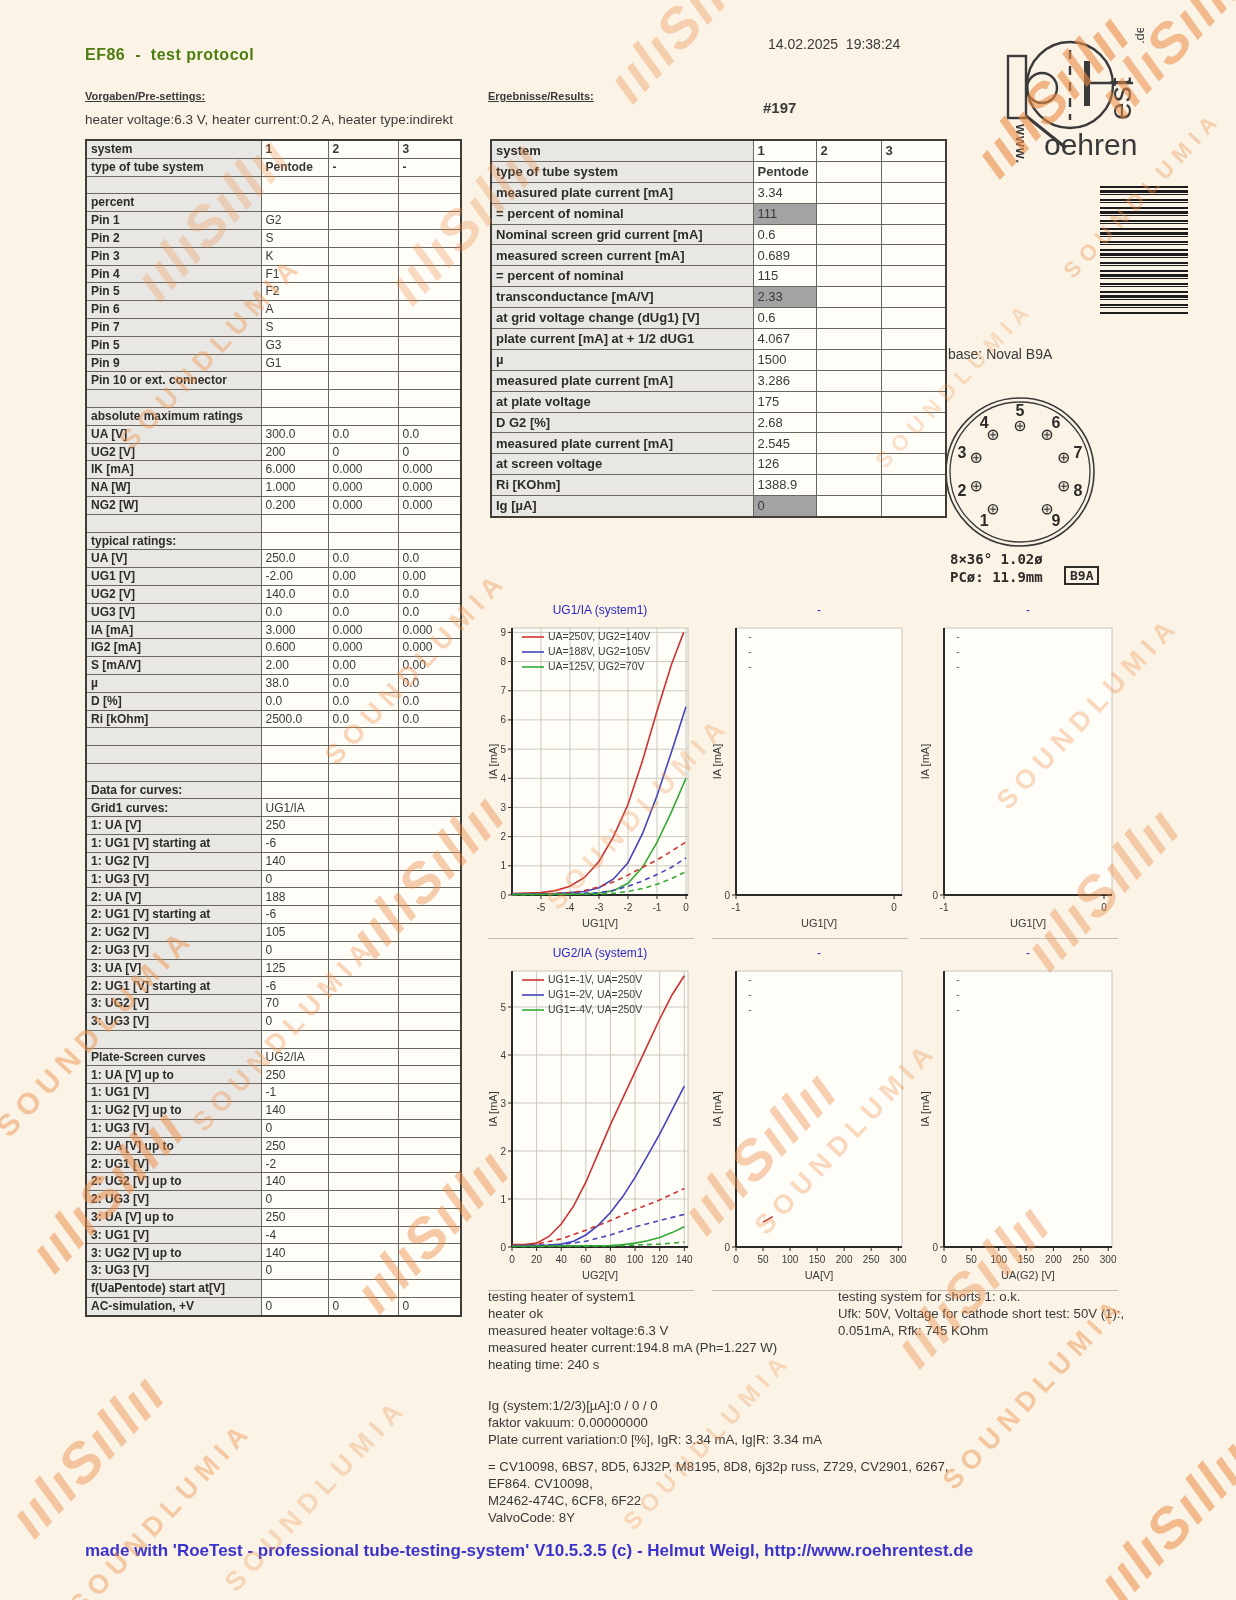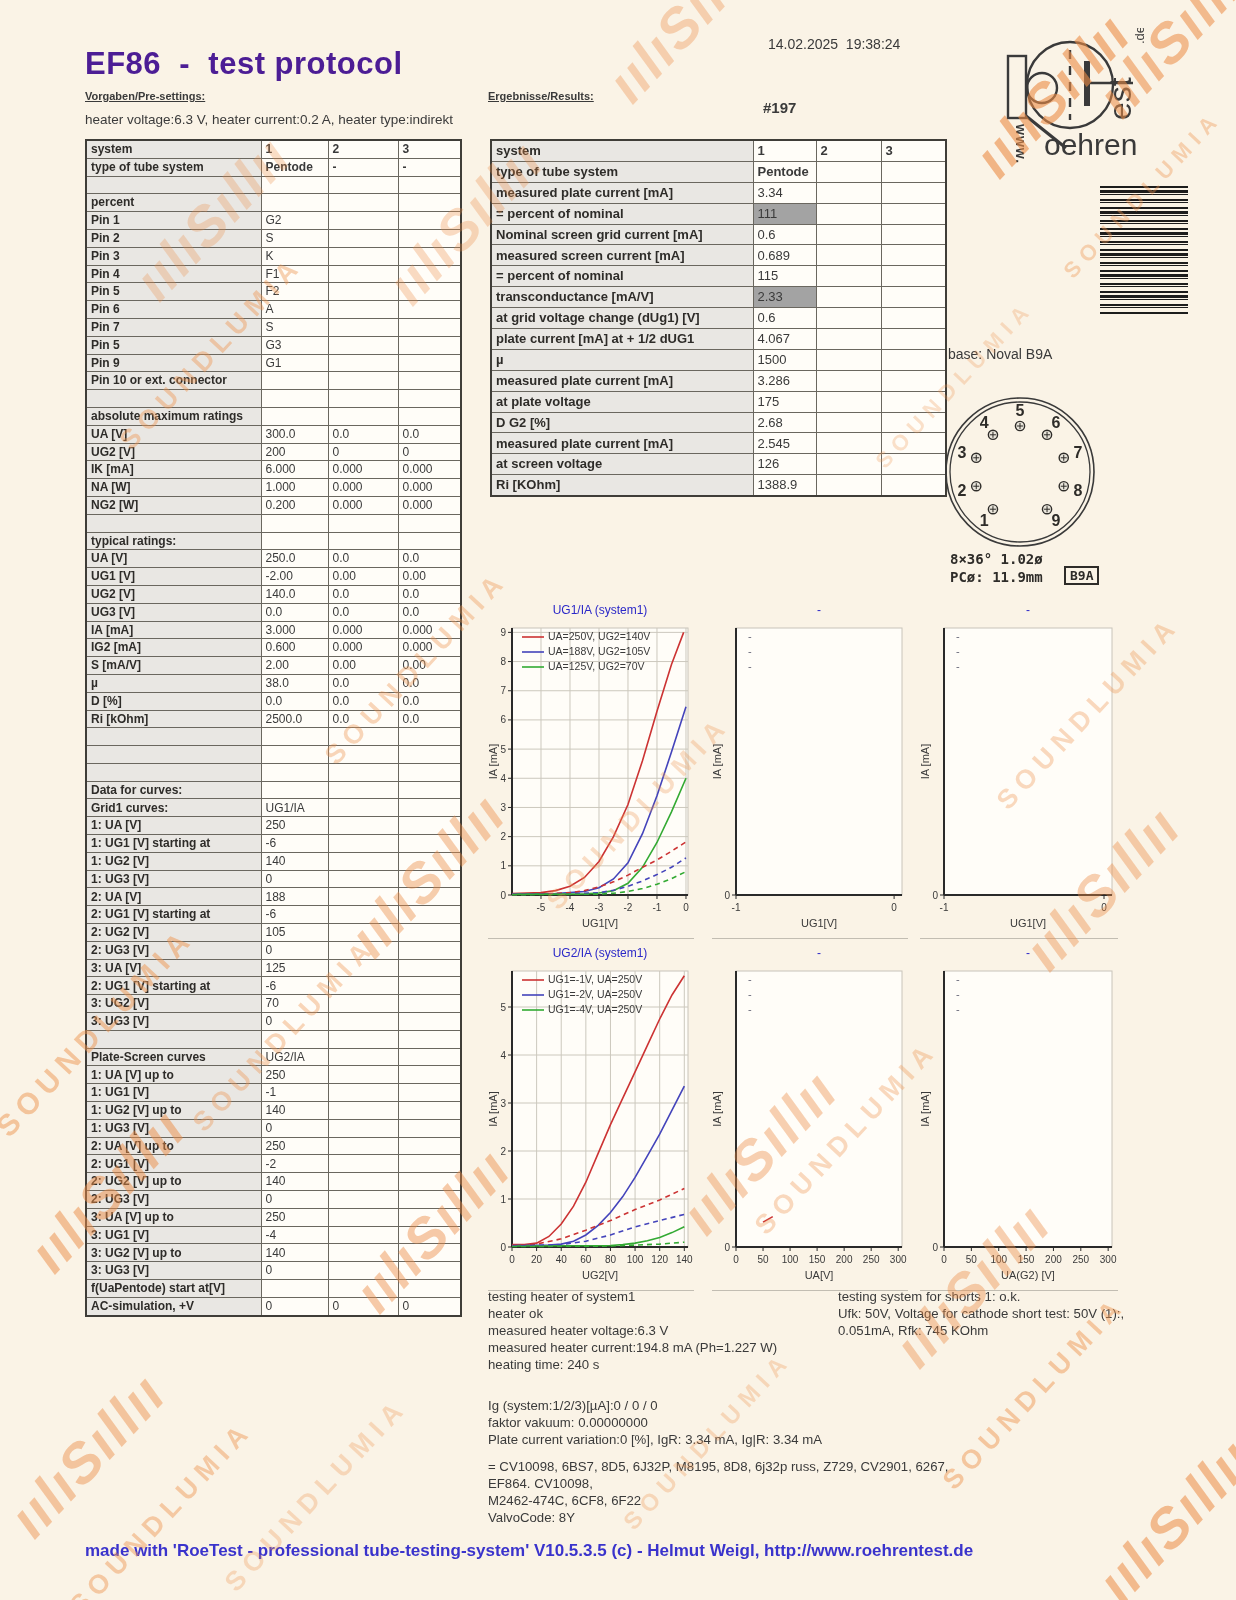--- a/index.html
+++ b/index.html
@@ -1,20 +1,20 @@
 <!DOCTYPE html>
 <html><head>
 <meta charset="utf-8">
 <style>
   html,body{margin:0;padding:0;background:#888;}
   .page{position:relative;width:1236px;height:1600px;background:#faf3e6;overflow:hidden;
         font-family:"Liberation Sans",sans-serif;color:#3a3a3a;margin:0 auto;}
   .abs{position:absolute;}
   .pre{white-space:pre;}
-  .title{font-size:31px;font-weight:bold;letter-spacing:.5px;color:#4c1d95;}
+  .title{font-size:16px;font-weight:bold;letter-spacing:.5px;color:#4d7c0f;}
   .sechead{font-size:11px;font-weight:bold;text-decoration:underline;}
   .smalltxt{font-size:13.5px;}
   .timestamp{font-size:14px;}
   .serial{font-size:15px;font-weight:bold;}
   table.dt{border-collapse:collapse;table-layout:fixed;border:2px solid #3f3d38;}
   table.dt td{border:1px solid #6a675f;padding:0 4px;line-height:1.05;overflow:hidden;white-space:nowrap;}
   table.ltab{width:375px;}
   table.ltab td{height:16.8px;font-size:12px;}
   table.ltab col.c0{width:175px;} table.ltab col.c1{width:67px;}
   table.ltab col.c2{width:70px;} table.ltab col.c3{width:63px;}
@@ -610,20 +610,26 @@
           </tr>
           <tr>
             <td class="lbl">at screen voltage</td>
             <td class="val">126</td>
             <td class="val"></td>
             <td class="val"></td>
           </tr>
           <tr>
             <td class="lbl">Ri [KOhm]</td>
             <td class="val">1388.9</td>
+            <td class="val"></td>
+            <td class="val"></td>
+          </tr>
+          <tr>
+            <td class="lbl">Ig [µA]</td>
+            <td class="val hl">0</td>
             <td class="val"></td>
             <td class="val"></td>
           </tr>
         </tbody>
     </table>
 
     <div class="abs" style="left:948px;top:346px;font-size:14px">base: Noval B9A</div>
     <svg class="abs" style="left:920px;top:380px" width="200" height="200" viewBox="0 0 200 200" id="socket">
       <circle cx="100" cy="92" r="74" fill="none" stroke="#3a3a3a" stroke-width="1.6"></circle>
       <circle cx="100" cy="92" r="70" fill="none" stroke="#3a3a3a" stroke-width="1.3"></circle>

